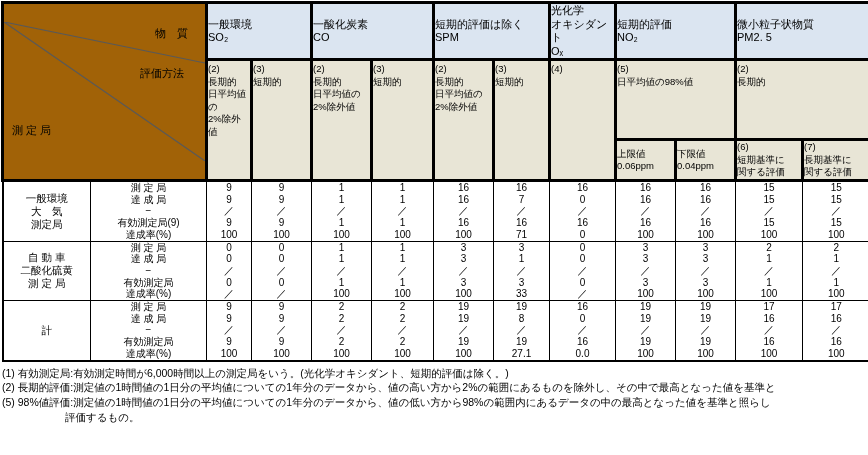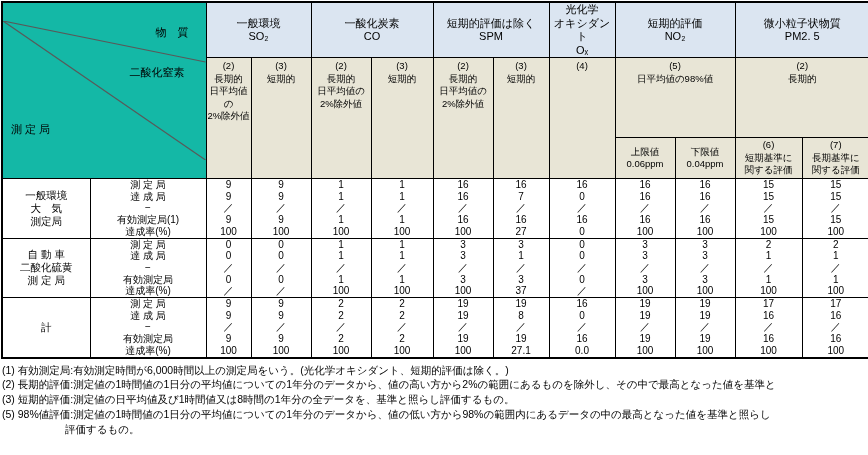--- a/index.html
+++ b/index.html
@@ -5,30 +5,30 @@
   html,body{margin:0;padding:0;background:#fff;}
   body{
     width:868px;height:455px;overflow:hidden;color:#000;
     font-family:"Liberation Sans","DejaVu Sans",sans-serif;
   }
   table{
     border-collapse:collapse;table-layout:fixed;
     width:866px;margin:1px 0 0 1px;border:2px solid #000;
   }
   thead td{
-    border:1px solid #000000;text-align:center;vertical-align:middle;
+    border:3px solid #000000;vertical-align:middle;
     padding:0;white-space:pre-line;
   }
   tr.r1{height:41px;}
   tr.r2{height:54px;}
   tr.r3{height:41px;}
   .pollutant{background:#dbe5f1;font-size:11px;line-height:13.5px;}
   .method{background:#e8e5d6;font-size:9.5px;line-height:12.5px;vertical-align:top;padding-top:2px;}
   .method.mid{vertical-align:middle;padding-top:0;}
-  .corner{background:#14b8a6;padding:0;}
+  .corner{background:#a16207;padding:0;}
   .corner-wrap{position:relative;width:100%;height:139px;}
   .corner-wrap svg{position:absolute;left:0;top:0;width:100%;height:100%;}
   .corner-wrap span{position:absolute;font-size:11px;white-space:pre;}
   .corner-top{top:4px;right:17px;}
   .corner-mid{top:44px;right:21px;}
   .corner-bot{top:101px;left:8px;}
   tbody td{
     text-align:center;padding:0;font-size:10px;line-height:11.7px;height:11.7px;
     border-left:1px solid #000;border-right:1px solid #000;border-top:0;border-bottom:0;
   }
@@ -60,21 +60,21 @@
   </colgroup>
   <thead>
     <tr class="r1">
       <td class="corner" rowspan="3" colspan="2">
         <div class="corner-wrap">
           <svg viewBox="0 0 204 139" preserveAspectRatio="none">
             <line x1="0" y1="0" x2="204" y2="41" stroke="#595959" stroke-width="1.2"></line>
             <line x1="0" y1="0" x2="204" y2="139" stroke="#595959" stroke-width="1.2"></line>
           </svg>
           <span class="corner-top">物　質</span>
-          <span class="corner-mid">二酸化窒素</span>
+          <span class="corner-mid">評価方法</span>
           <span class="corner-bot">測 定 局</span>
         </div>
       </td>
       <td class="pollutant" colspan="2">一般環境
 SO₂</td>
       <td class="pollutant" colspan="2">一酸化炭素
 CO</td>
       <td class="pollutant" colspan="2">短期的評価は除く
 SPM</td>
       <td class="pollutant">光化学
@@ -163,41 +163,41 @@
         <td>／</td>
         <td>／</td>
         <td>／</td>
         <td>／</td>
         <td>／</td>
         <td>／</td>
         <td>／</td>
         <td>／</td>
       </tr>
       <tr>
-        <td class="rlabel">有効測定局(1)</td>
+        <td class="rlabel">有効測定局(9)</td>
         <td>9</td>
         <td>9</td>
         <td>1</td>
         <td>1</td>
         <td>16</td>
         <td>16</td>
         <td>16</td>
         <td>16</td>
         <td>16</td>
         <td>15</td>
         <td>15</td>
       </tr>
       <tr>
         <td class="rlabel">達成率(%)</td>
         <td>100</td>
         <td>100</td>
         <td>100</td>
         <td>100</td>
         <td>100</td>
-        <td>27</td>
+        <td>71</td>
         <td>0</td>
         <td>100</td>
         <td>100</td>
         <td>100</td>
         <td>100</td>
       </tr>
       <tr class="grp-first">
         <td rowspan="5" class="glabel">自 動 車
 二酸化硫黄
 測 定 局</td>
@@ -256,21 +256,21 @@
         <td>1</td>
         <td>1</td>
       </tr>
       <tr>
         <td class="rlabel">達成率(%)</td>
         <td>／</td>
         <td>／</td>
         <td>100</td>
         <td>100</td>
         <td>100</td>
-        <td>37</td>
+        <td>33</td>
         <td>／</td>
         <td>100</td>
         <td>100</td>
         <td>100</td>
         <td>100</td>
       </tr>
       <tr class="grp-first">
         <td rowspan="5" class="glabel">計</td>
         <td class="rlabel">測 定 局</td>
         <td>9</td>
@@ -340,17 +340,16 @@
         <td>100</td>
         <td>100</td>
         <td>100</td>
       </tr>
     </tbody>
 </table>
 
 <div class="footnotes">
   <div class="fn">(1) 有効測定局:有効測定時間が6,000時間以上の測定局をいう。(光化学オキシダント、短期的評価は除く。)</div>
   <div class="fn">(2) 長期的評価:測定値の1時間値の1日分の平均値についての1年分のデータから、値の高い方から2%の範囲にあるものを除外し、その中で最高となった値を基準と</div>
-  <div class="fn">(3) 短期的評価:測定値の日平均値及び1時間値又は8時間の1年分の全データを、基準と照らし評価するもの。</div>
   <div class="fn">(5) 98%値評価:測定値の1時間値の1日分の平均値についての1年分のデータから、値の低い方から98%の範囲内にあるデータの中の最高となった値を基準と照らし</div>
   <div class="fn indent">評価するもの。</div>
 
 </div>
 
 </body></html>

